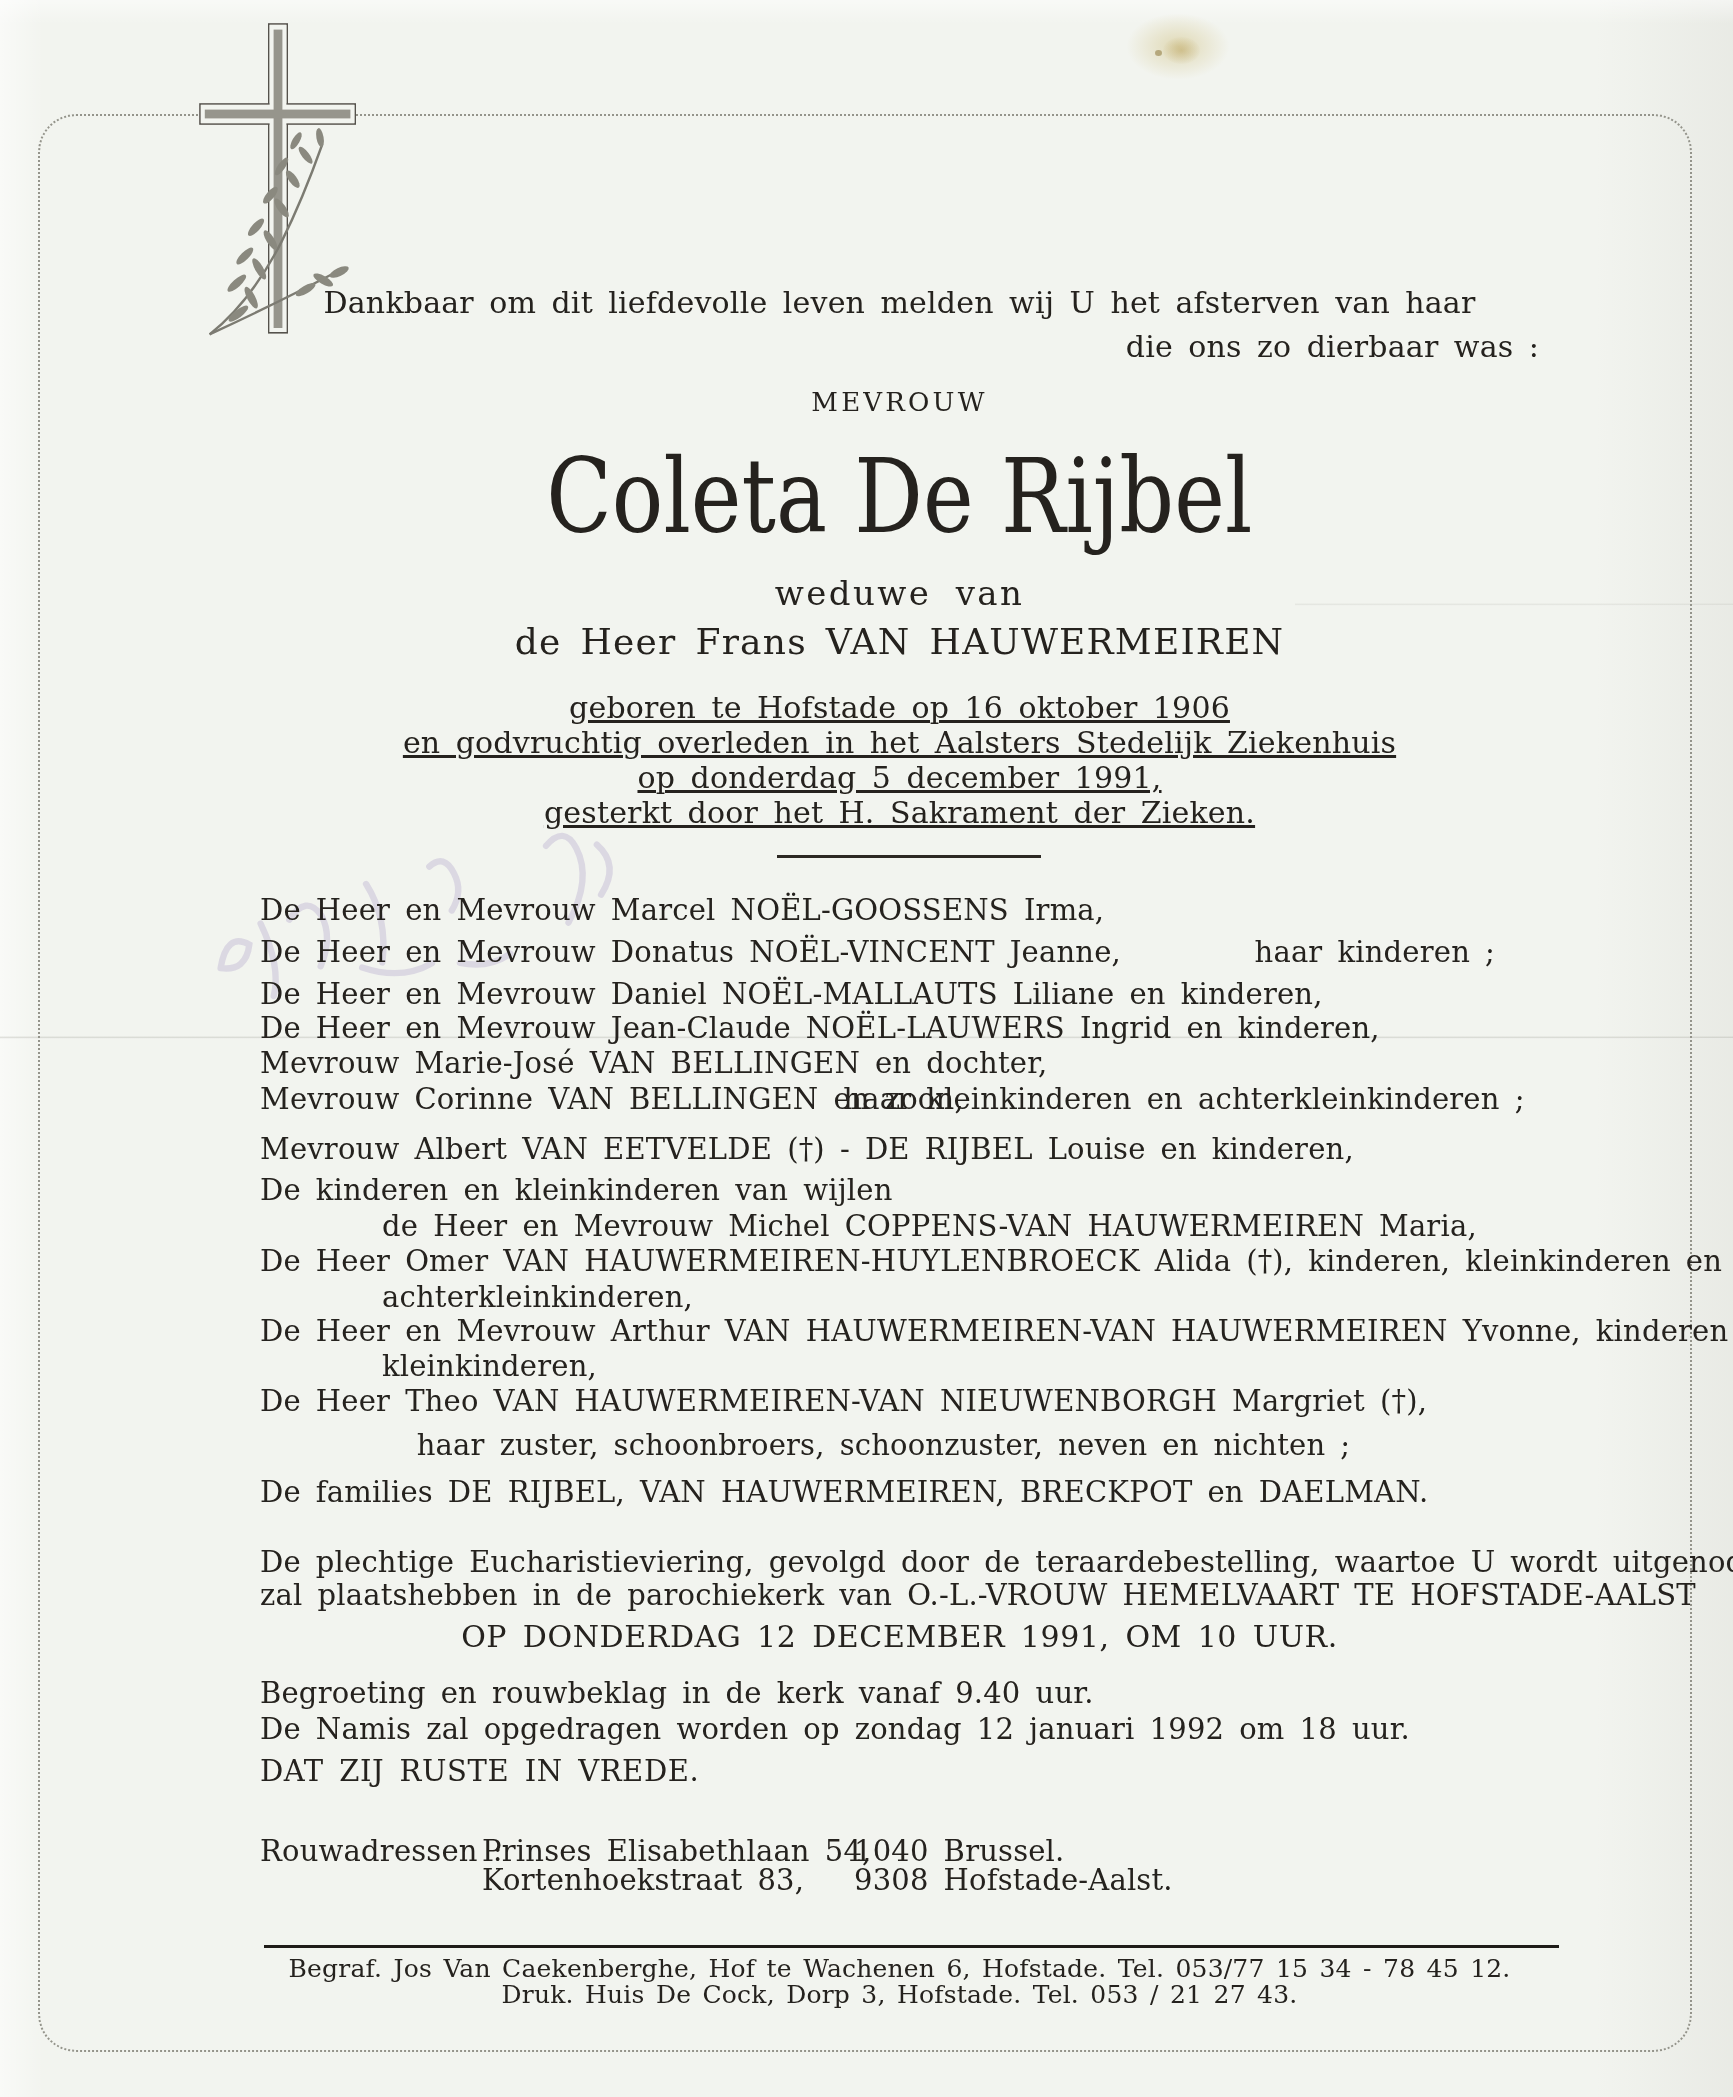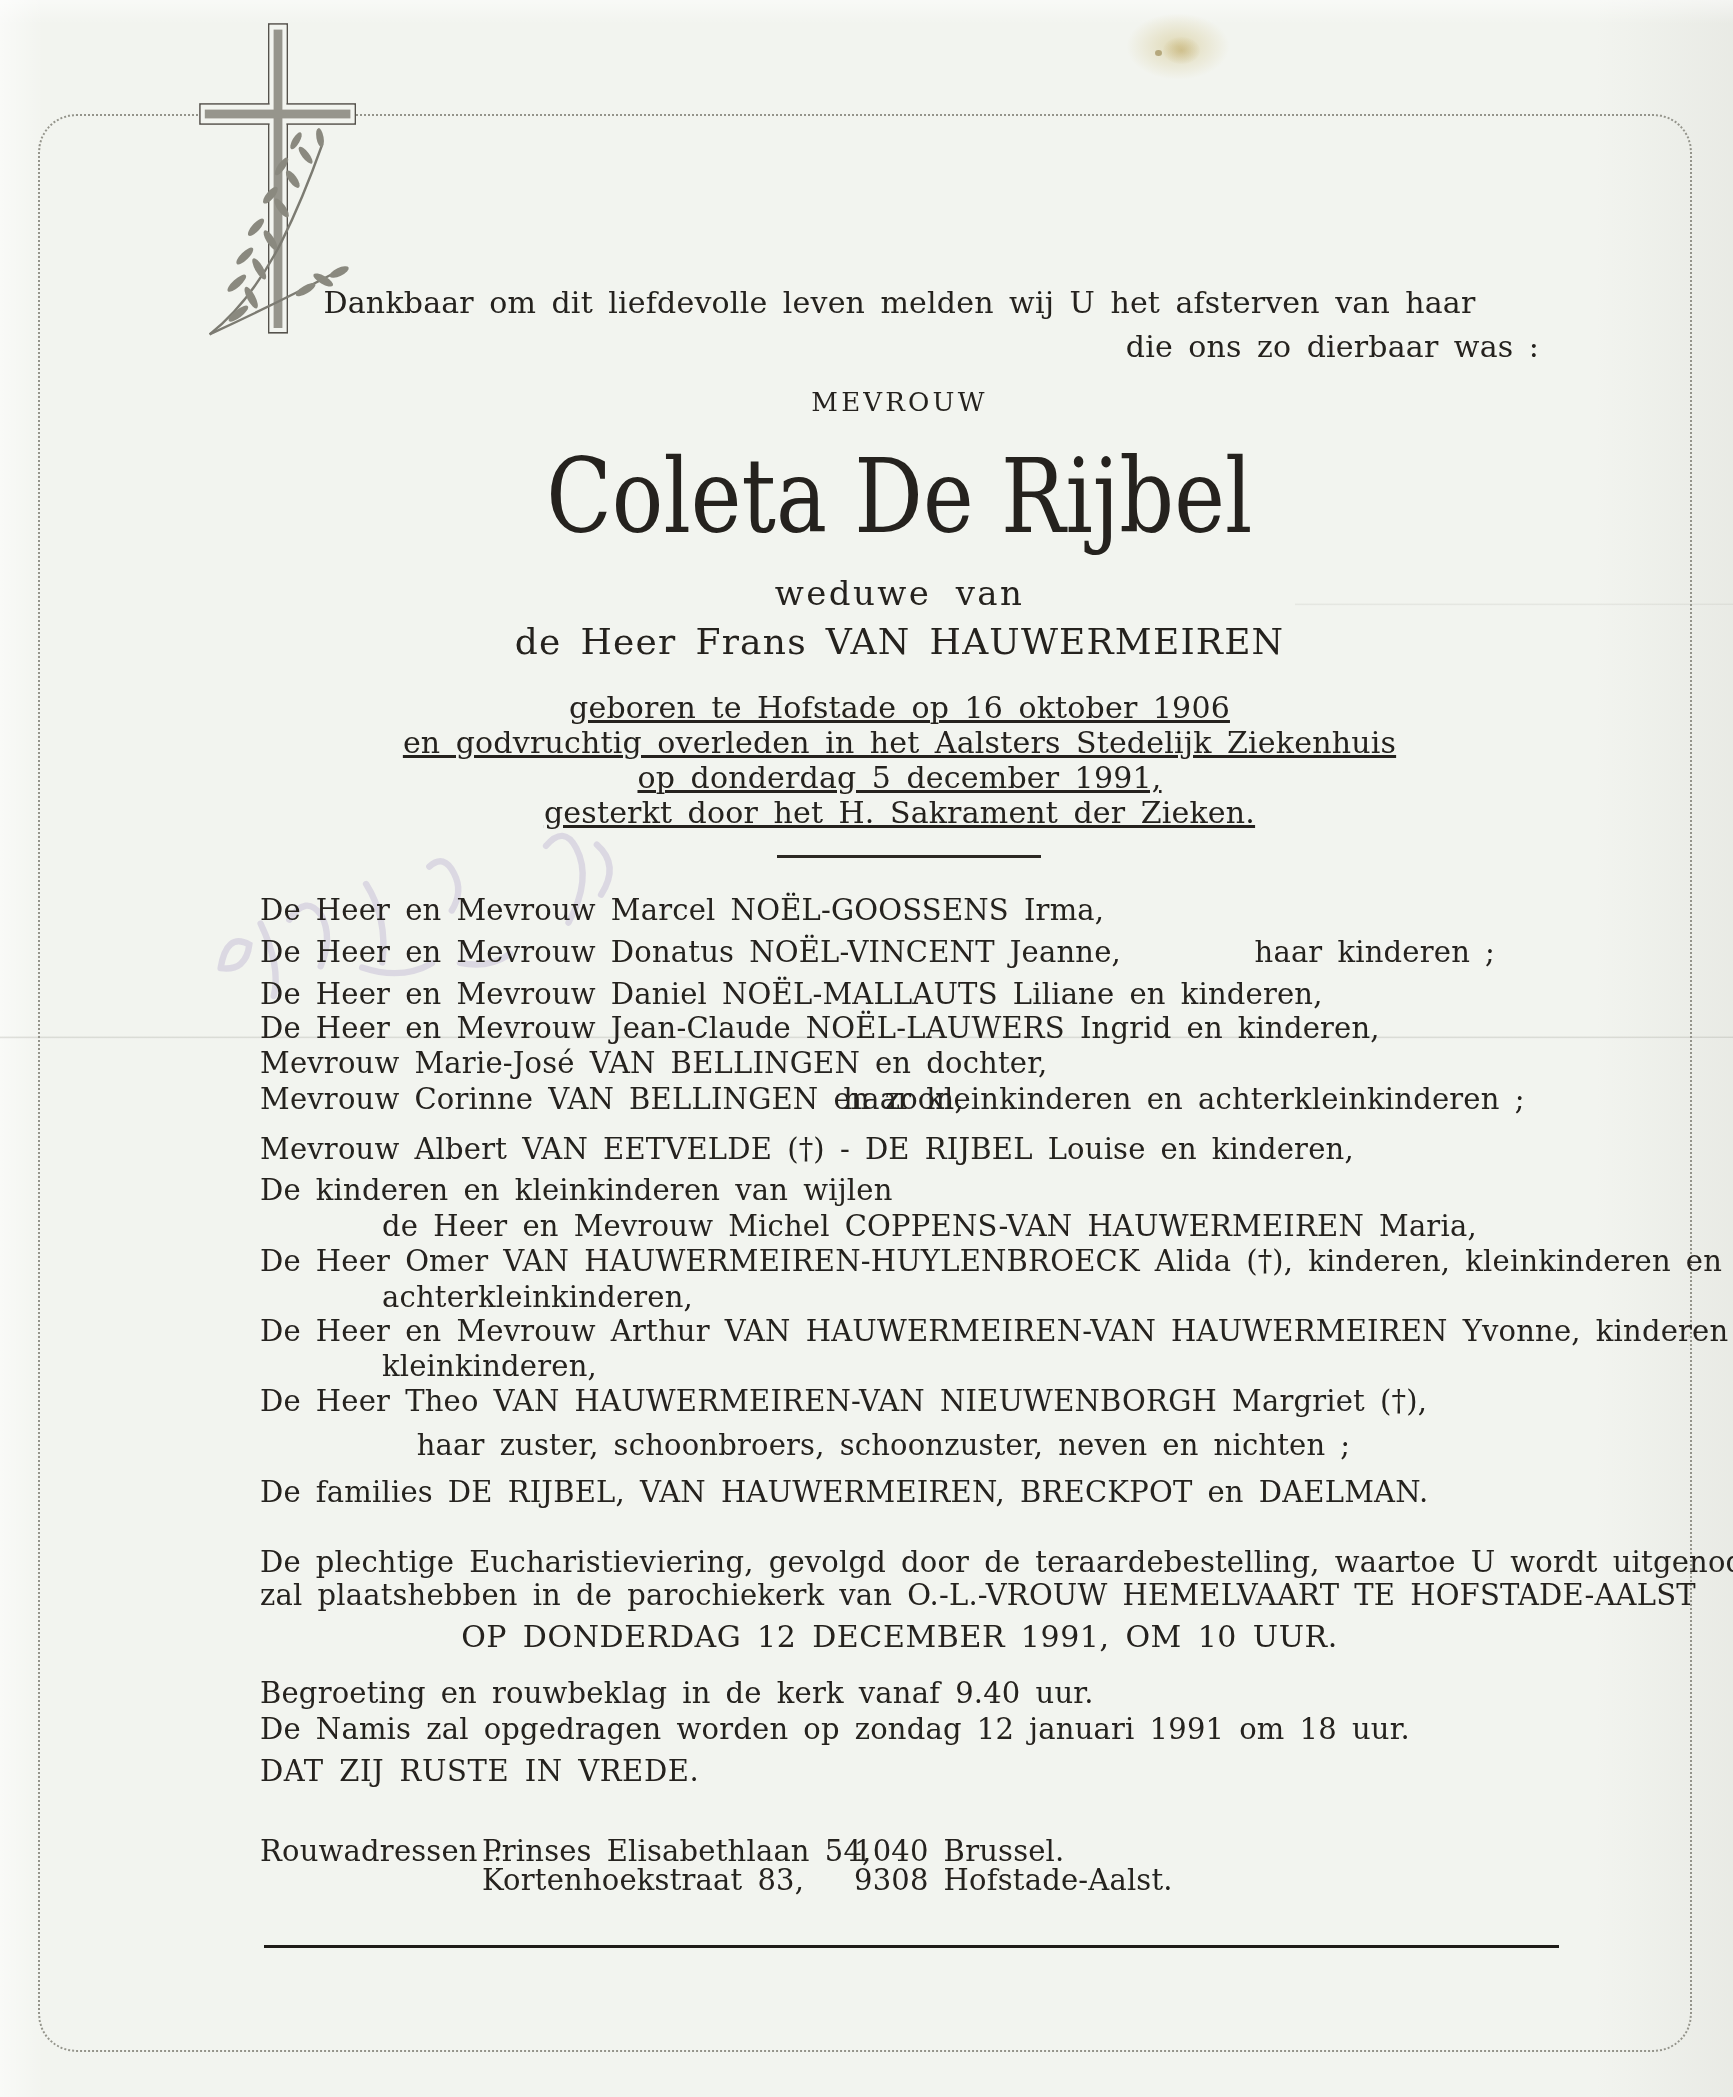--- a/index.html
+++ b/index.html
@@ -177,30 +177,34 @@
     <div class="line">De Heer Theo VAN HAUWERMEIREN-VAN NIEUWENBORGH Margriet (†),</div>
     <div class="line rightline" style="margin-top:8.8px;">haar zuster, schoonbroers, schoonzuster, neven en nichten ;</div>
     <div class="line" style="margin-top:12.8px;">De families DE RIJBEL, VAN HAUWERMEIREN, BRECKPOT en DAELMAN.</div>
   </div>
 
   <div id="service" class="leftblock">
     <div class="line">De plechtige Eucharistieviering, gevolgd door de teraardebestelling, waartoe U wordt uitgenodigd</div>
     <div class="line" style="margin-top:-1.6px;">zal plaatshebben in de parochiekerk van O.-L.-VROUW HEMELVAART TE HOFSTADE-AALST</div>
     <div class="line centered-date caps" style="margin-top:5.6px;font-size:30px;">OP DONDERDAG 12 DECEMBER 1991, OM 10 UUR.</div>
     <div class="line" style="margin-top:22.4px;">Begroeting en rouwbeklag in de kerk vanaf 9.40 uur.</div>
-    <div class="line" style="margin-top:0.8px;">De Namis zal opgedragen worden op zondag 12 januari 1991 om 18 uur.</div>
+    <div class="line" style="margin-top:0.8px;">De Namis zal opgedragen worden op zondag 12 januari 1992 om 18 uur.</div>
     <div class="line caps" style="margin-top:7.2px;">DAT ZIJ RUSTE IN VREDE.</div>
   </div>
 
   <div id="addresses" class="leftblock">
     <div class="line">
       <span class="col-label">Rouwadressen :</span><span class="col-addr">Prinses Elisabethlaan 54,</span><span>1040 Brussel.</span>
     </div>
     <div class="line row2">
       <span class="col-label"></span><span class="col-addr">Kortenhoekstraat 83,</span><span>9308 Hofstade-Aalst.</span>
     </div>
   </div>
 
   <div class="sep"></div>
 
+  <div id="colophon" class="centerblock">
+    <div class="line">Begraf. Jos Van Caekenberghe, Hof te Wachenen 6, Hofstade. Tel. 053/77 15 34 - 78 45 12.</div>
+    <div class="line">Druk. Huis De Cock, Dorp 3, Hofstade.  Tel. 053 / 21 27 43.</div>
+  </div>
 
 </div>
 
 
 </body></html>

